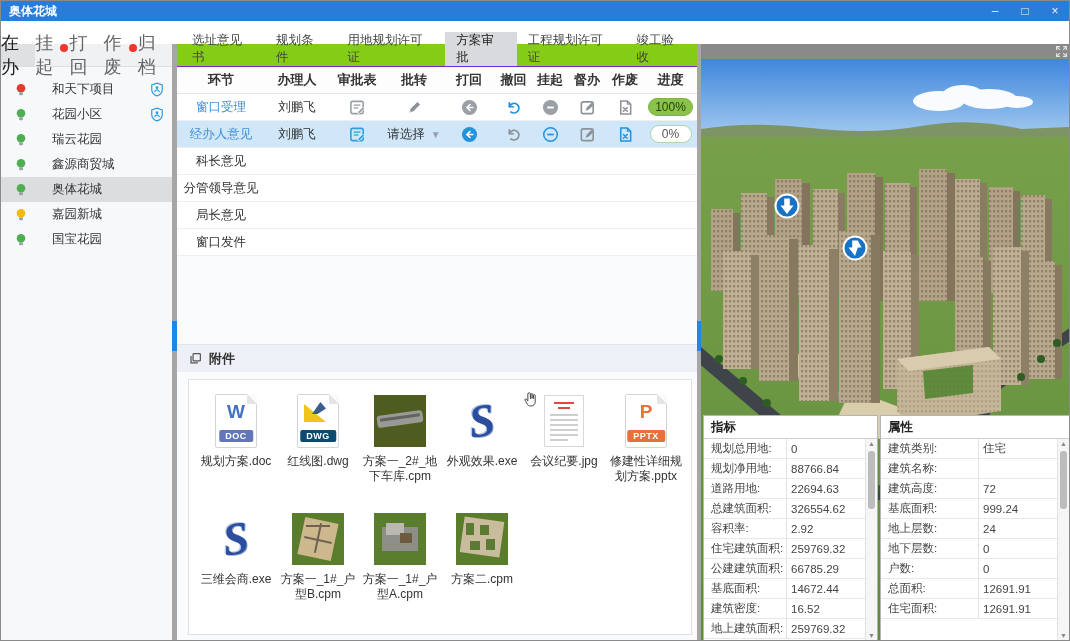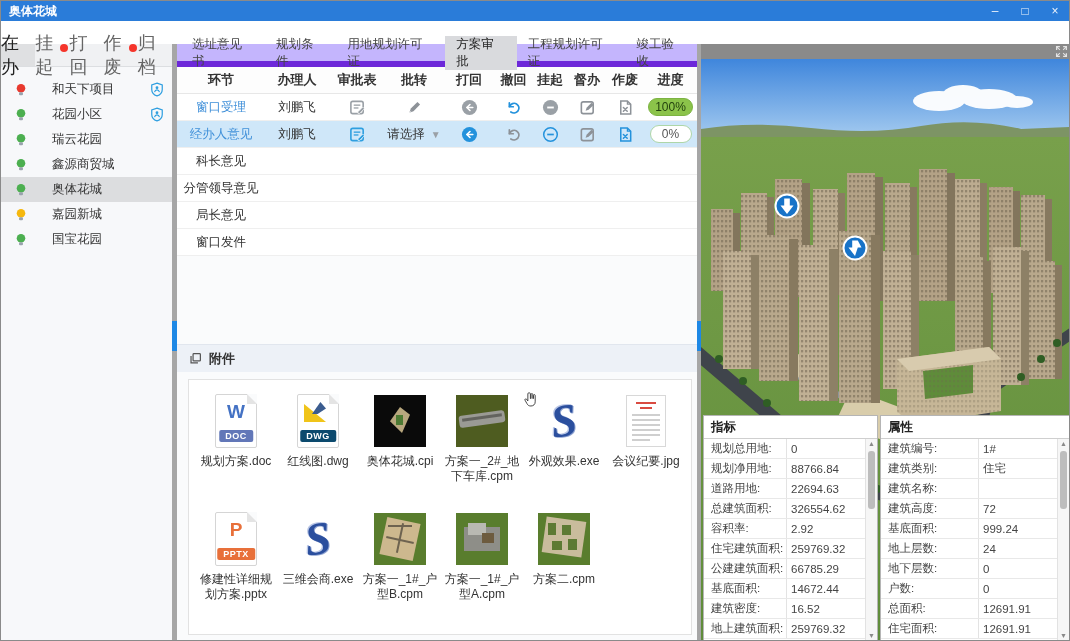--- a/index.html
+++ b/index.html
@@ -31,21 +31,21 @@
   .shield { position:absolute; right:8px; top:5px; width:14px; height:15px; color:#2f9fe0; }
 
   
   .split { position:absolute; top:43px; height:598px; background:#a6a6a6; }
   .split .grip { position:absolute; left:0; width:100%; height:30px; top:277px; background:#1e88e5; }
   .split-l { left:171px; width:5px; }
   .split-r { left:696px; width:4px; }
 
   
   .main { position:absolute; left:176px; top:43px; width:520px; height:598px; background:#fafbfc; }
-  .main-tabs { display:flex; height:23px; background:#c4b5fd; border-bottom:6px solid #6d28d9; align-items:center; padding-left:4px; }
+  .main-tabs { display:flex; height:23px; background:#84cc16; border-bottom:1px solid #6d28d9; align-items:flex-end; padding-left:4px; }
   .main-tab { display:flex; align-items:center; padding:0 11px; font-size:12.5px; color:#444; }
   .main-tab.active { background:#d9dadd; color:#222; }
 
   .grid-row { display:grid; grid-template-columns:88px 64px 56px 58px 52px 37px 36px 38px 38px 1fr; align-items:center; }
   .steps-head { height:27px; background:#fdfdfd; border-bottom:1px solid #e7e7e7; font-weight:bold; font-size:13px; color:#333; }
   .steps-head > div { text-align:center; }
   .step-row { height:27px; background:#fff; border-bottom:1px solid #efefef; font-size:12.5px; }
   .step-row.selected { background:#cfe7f9; }
   .step-row > div { text-align:center; }
   .step-link { color:#4090d9; }
@@ -423,29 +423,20 @@
       <div class="file">
         <span class="icon-box">
             <span class="fi-page dwg">
               <span class="corner"></span>
               <span class="draw"></span>
               <span class="draw2"></span>
               <span class="tag">DWG</span>
             </span>
           </span>
         <span class="label">红线图.dwg</span>
-      </div>
-      <div class="file">
-        <span class="icon-box">
-            <span class="fi-thumb t-black">
-          <span class="shape" style="left:16px;top:12px;width:20px;height:26px;background:#b8a77e;clip-path:polygon(50% 0,100% 30%,60% 100%,0 55%)"></span>
-          <span class="shape" style="left:22px;top:20px;width:7px;height:10px;background:#4d7a33"></span>
-            </span>
-          </span>
-        <span class="label">奥体花城.cpi</span>
       </div>
       <div class="file">
         <span class="icon-box">
             <span class="fi-thumb t-olive">
           <span class="shape" style="left:3px;top:18px;width:46px;height:12px;background:#9a9a94;transform:rotate(-8deg);border-radius:3px"></span>
           <span class="shape" style="left:6px;top:21px;width:40px;height:3px;background:#63635e;transform:rotate(-8deg)"></span>
             </span>
           </span>
         <span class="label">方案一_2#_地下车库.cpm</span>
       </div>
@@ -745,24 +736,20 @@
         <span class="arr a-up">▲</span>
         <span class="thumb"></span>
         <span class="arr a-dn">▼</span>
       </div>
     </div>
 
     <div class="vtable vt-prop">
       <div class="vt-head">属性</div>
       <div class="vt-body">
         <div class="vt-row">
-            <span class="lb">建筑编号:</span>
-            <span class="vl">1#</span>
-          </div>
-        <div class="vt-row">
             <span class="lb">建筑类别:</span>
             <span class="vl">住宅</span>
           </div>
         <div class="vt-row">
             <span class="lb">建筑名称:</span>
             <span class="vl"></span>
           </div>
         <div class="vt-row">
             <span class="lb">建筑高度:</span>
             <span class="vl">72</span>

